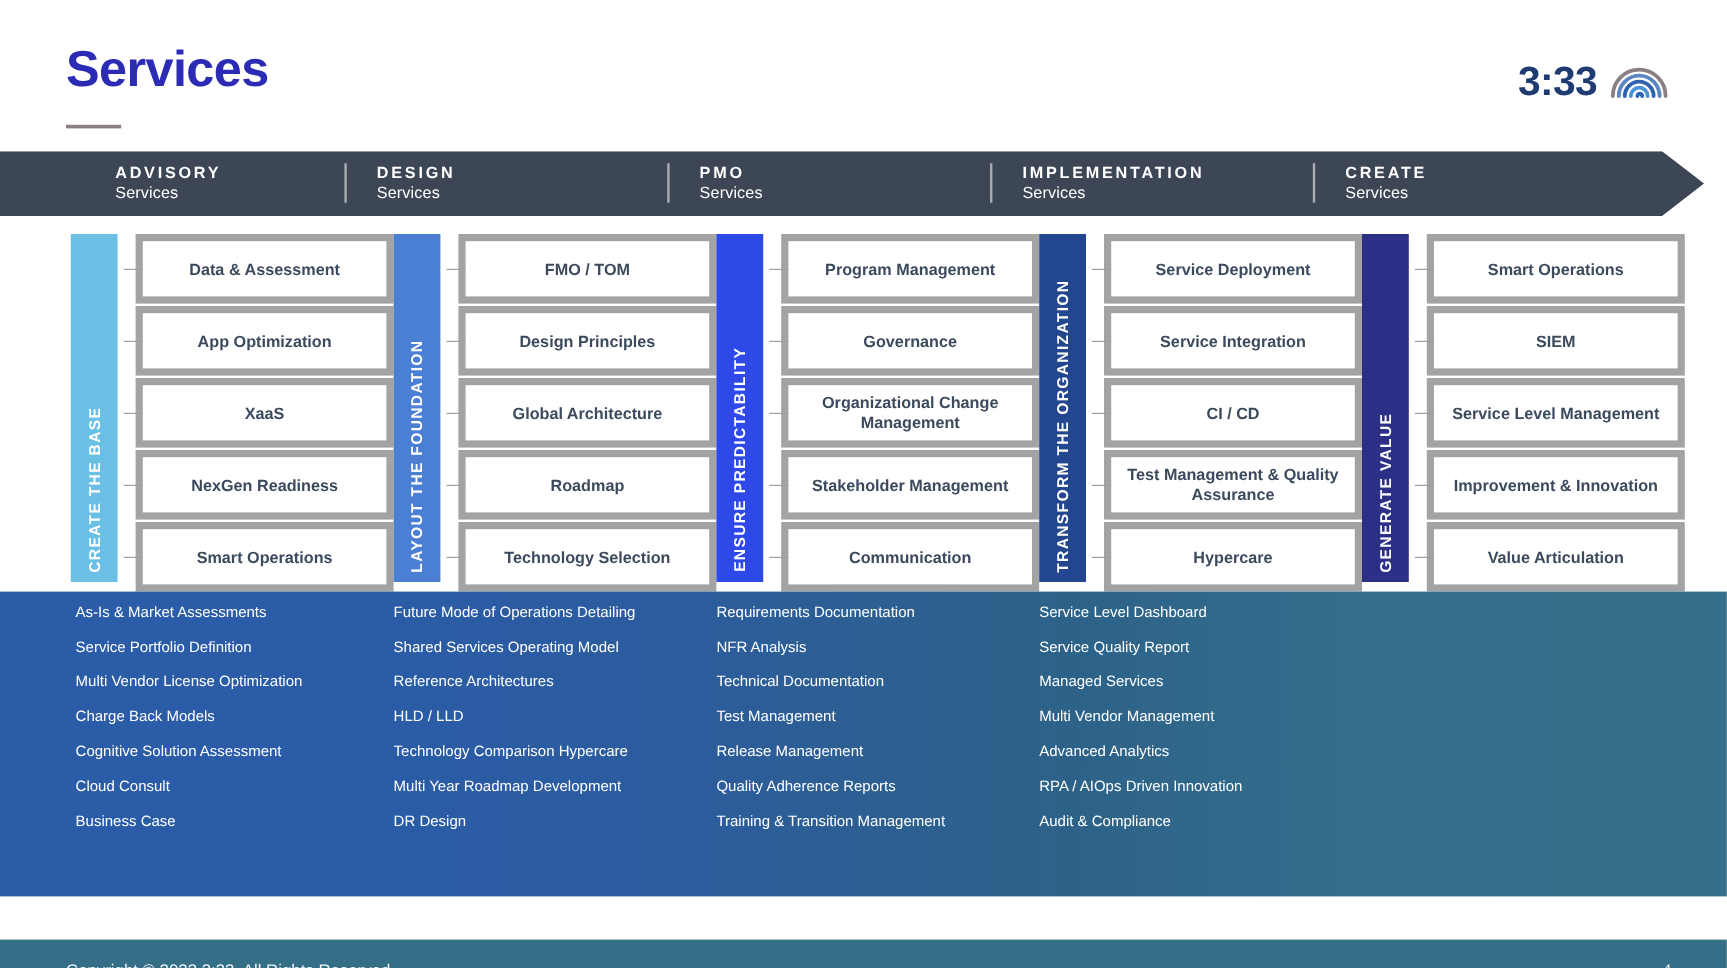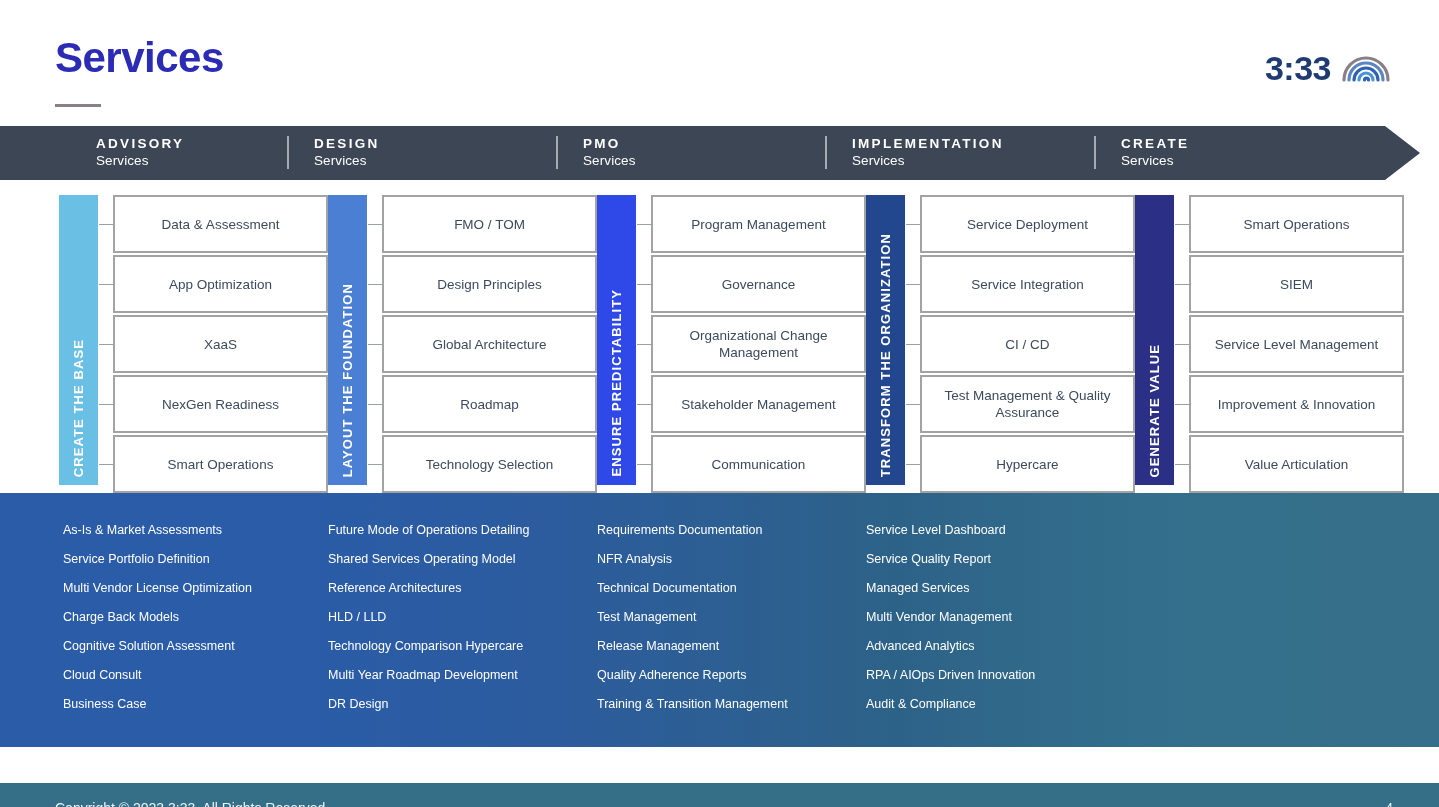--- a/index.html
+++ b/index.html
@@ -132,50 +132,51 @@
     flex: 1;
     padding-left: 15px;
     display: flex;
     flex-direction: column;
     gap: 2px;
     padding-top: 15px;
   }
   .svc-box {
     position: relative;
     height: 73px;
-    border: 2px solid #a3a3a3;
+    border: 6px solid #a3a3a3;
     background: #ffffff;
     display: flex;
     align-items: center;
     justify-content: center;
     text-align: center;
     color: #3c4a5e;
     font-size: 13.5px;
     line-height: 17px;
     padding: 2px 6px;
+    font-weight: bold;
   }
   .svc-box::before {
     content: "";
     position: absolute;
     left: -16px; top: 50%;
     width: 16px; height: 1px;
     background: #9aa0a8;
   }
 
   
   .detail-panel {
     position: absolute;
     left: 0; top: 493px;
     width: 1439px; height: 254px;
     background: linear-gradient(90deg, #2a5ca8 0%, #2a5ca8 20%, #2c5c9e 38%, #2d6288 62%, #336f8c 80%, #356f89 100%);
     display: flex;
   }
   .detail-col {
     width: 269px;
-    padding-top: 30px;
+    padding-top: 10px;
     display: flex;
     flex-direction: column;
     gap: 14px;
   }
   .detail-col:nth-child(1) { margin-left: 59px; padding-left: 4px; }
   .detail-item {
     color: #ffffff;
     font-size: 12.5px;
     line-height: 15px;
     white-space: nowrap;

